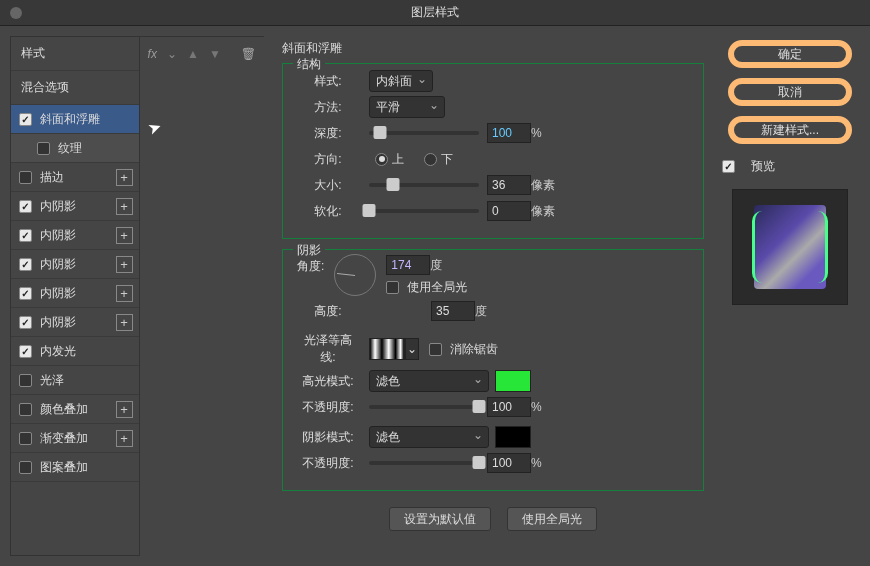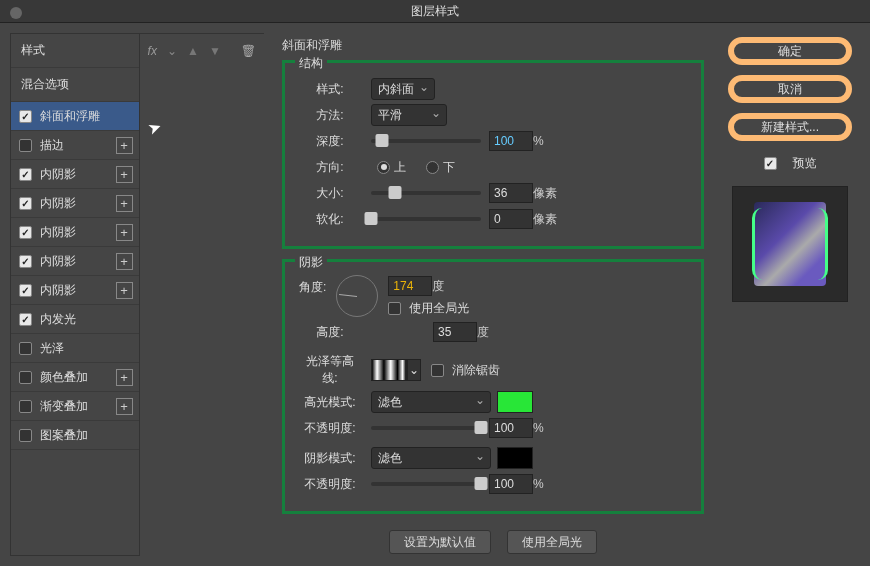--- a/index.html
+++ b/index.html
@@ -16,21 +16,21 @@
 .sb-item.sub{padding-left:26px;background:#4d4d4d}
 .cb{width:13px;height:13px;border:1px solid #888;background:#333;margin-right:8px;display:flex;align-items:center;justify-content:center;border-radius:2px}
 .cb.on{background:#e8e8e8}
 .cb.on::after{content:"✓";color:#222;font-size:10px;font-weight:bold}
 .plus{position:absolute;right:6px;width:17px;height:17px;border:1px solid #888;display:flex;align-items:center;justify-content:center;font-size:13px;color:#ccc}
 .sidebar-footer{height:34px;display:flex;align-items:center;padding:0 8px;gap:10px;border-top:1px solid #333}
 .sidebar-footer .spacer{flex:1}
 .ico{color:#999;font-style:italic}
 .main{flex:1;display:flex;flex-direction:column;padding:2px 0}
 .main-title{padding:2px 0 6px 0}
-.fieldset{border:3px solid #15803d;padding:13px 14px 14px 14px;margin-bottom:10px;position:relative}
+.fieldset{border:1px solid #15803d;padding:4px 14px 14px 14px;margin-bottom:10px;position:relative}
 .fieldset .legend{position:absolute;top:-8px;left:10px;background:#454545;padding:0 4px}
 .row{display:flex;align-items:center;height:26px;margin:0}
 .row .lbl{width:72px;text-align:center;padding-right:10px}
 select,.select{background:#333;border:1px solid #222;color:#ddd;height:22px;padding:0 20px 0 6px;appearance:none;position:relative;border-radius:3px}
 .select-wrap{position:relative;display:inline-block}
 .select-wrap::after{content:"⌄";position:absolute;right:6px;top:2px;color:#aaa;pointer-events:none}
 .slider{flex:0 0 110px;height:4px;background:#333;position:relative;margin-right:8px;border-radius:2px}
 .slider .thumb{position:absolute;top:-5px;width:13px;height:13px;background:#ccc;border-radius:2px;transform:translateX(-50%)}
 .numbox{width:44px;height:20px;background:#333;border:1px solid #222;color:#6cf;text-align:left;padding:0 4px;margin-right:0}
 .unit{color:#ccc}
@@ -39,21 +39,21 @@
 .angle-widget{width:42px;height:42px;border:1px solid #777;border-radius:50%;position:relative;margin:0 10px}
 .angle-widget::after{content:"";position:absolute;left:50%;top:50%;width:18px;height:1px;background:#aaa;transform-origin:left center;transform:rotate(-174deg)}
 .contour{width:36px;height:22px;background:linear-gradient(90deg,#000 0%,#fff 15%,#000 35%,#fff 55%,#000 75%,#fff 90%,#000 100%);border:1px solid #222}
 .contour-wrap{display:flex;align-items:center}
 .contour-btn{width:14px;height:22px;background:#333;border:1px solid #222;display:flex;align-items:center;justify-content:center;margin-right:10px}
 .swatch{width:36px;height:22px;border:1px solid #222;margin-left:6px}
 .btn{background:#555;border:1px solid #333;height:24px;padding:0 14px;border-radius:3px;color:#ddd;cursor:default}
 .btnrow{display:flex;gap:16px;justify-content:center;margin-top:6px}
 .right{width:136px;display:flex;flex-direction:column;gap:10px;padding-top:4px}
 .rbtn{width:124px;height:28px;border:6px solid #fdba74;border-radius:14px;background:#454545;display:flex;align-items:center;justify-content:center;cursor:default;margin:0 auto}
-.preview-row{display:flex;align-items:center;gap:8px;justify-content:center;margin-top:4px}
+.preview-row{display:flex;align-items:center;gap:8px;margin-top:4px}
 .preview-box{width:116px;height:116px;background:#2a2a2a;margin:4px auto 0 auto;display:flex;align-items:center;justify-content:center;border:1px solid #222}
 .preview-img{width:72px;height:84px;background:linear-gradient(135deg,#2a2a5a 0%,#5a4aaa 40%,#aaa 60%,#6a5abf 80%),radial-gradient(circle at 15% 85%,#3f6 0%,transparent 30%);position:relative;border-radius:4px}
 .preview-img::before{content:"";position:absolute;left:-2px;top:6px;bottom:6px;width:10px;border-left:3px solid #4f8;border-radius:10px 0 0 10px}
 .preview-img::after{content:"";position:absolute;right:-2px;top:6px;bottom:6px;width:10px;border-right:3px solid #4f8;border-radius:0 10px 10px 0}
 .cursor{position:absolute;left:148px;top:118px;font-size:16px;color:#fff;pointer-events:none;transform:rotate(-20deg)}
 </style>
 </head>
 <body>
 
 <div class="dialog">
@@ -64,20 +64,24 @@
   <div class="body">
     <div class="sidebar">
       <div class="sidebar-scroll">
         <div class="sb-header">样式</div>
         <div class="sb-header">混合选项</div>
         <div id="sb-items">
             <div class="sb-item sel">
               <span class="cb on"></span>
               <span>斜面和浮雕</span>
             </div>
+            <div class="sb-item sub">
+              <span class="cb"></span>
+              <span>纹理</span>
+            </div>
             <div class="sb-item">
               <span class="cb"></span>
               <span>描边</span>
               <span class="plus">+</span>
             </div>
             <div class="sb-item">
               <span class="cb on"></span>
               <span>内阴影</span>
               <span class="plus">+</span>
             </div>
@@ -182,21 +186,21 @@
         </div>
       </div>
 
       <div class="fieldset">
         <div class="legend">阴影</div>
         <div style="display:flex;align-items:flex-start">
           <span class="lbl" style="padding-top:4px">角度:</span>
           <div class="angle-widget"></div>
           <div>
             <div class="row" style="height:22px">
-              <input class="numbox" style="color: #eab308;" value="174">
+              <input class="numbox" style="color: #c4b5fd;" value="174">
               <span class="unit">度</span>
             </div>
             <div class="row" style="height:22px">
               <span class="cb"></span>
               <span>使用全局光</span>
             </div>
           </div>
         </div>
         <div class="row">
           <span class="lbl">高度:</span>

